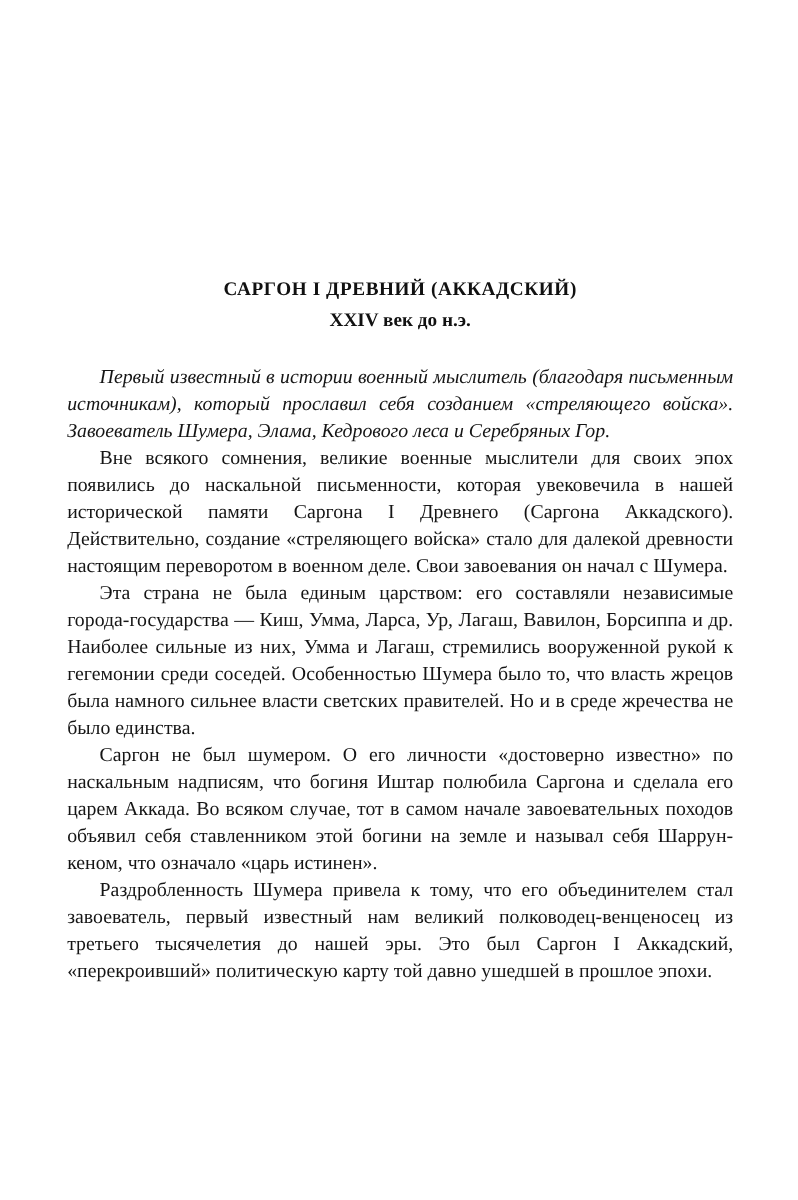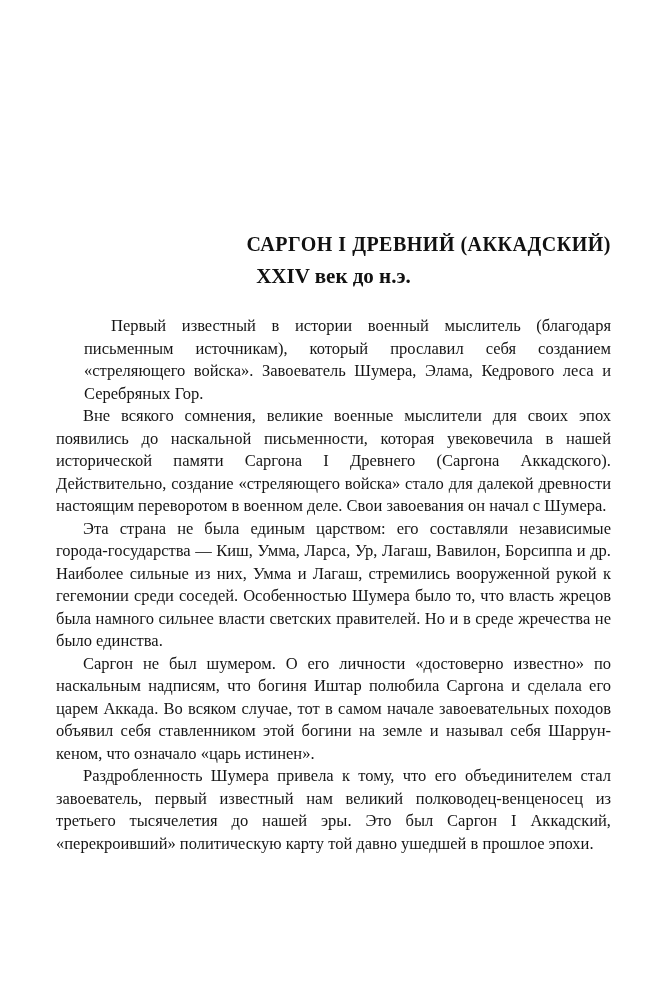--- a/index.html
+++ b/index.html
@@ -15,44 +15,44 @@
     overflow: hidden;
   }
   .page {
     box-sizing: border-box;
     width: 665px;
     height: 1000px;
     padding: 233px 54px 0 56px;
     background: #ffffff;
   }
   .title {
-    text-align: right;
+    text-align: center;
     font-weight: bold;
-    font-size: 20px;
+    font-size: 16px;
     letter-spacing: 0.5px;
     margin: 0 0 8px 0;
     color: #111;
   }
   .subtitle {
     text-align: center;
     font-weight: bold;
-    font-size: 21px;
+    font-size: 16px;
     margin: 0 0 26px 0;
     color: #111;
   }
   .para {
     margin: 0;
     font-size: 16.5px;
     line-height: 22.5px;
     text-align: justify;
     text-indent: 27px;
     color: #151515;
   }
   .para.lead {
-    margin-left: 28px;
+    font-style: italic;
   }
 </style>
 </head>
 <body>
 
 <div class="page">
   <h1 class="title">САРГОН I ДРЕВНИЙ (АККАДСКИЙ)</h1>
   <h2 class="subtitle">XXIV век до н.э.</h2>
 
   <p class="para lead">Первый известный в истории военный мыслитель (благодаря письменным источникам), который прославил себя созданием «стреляющего войска». Завоеватель Шумера, Элама, Кедрового леса и Серебряных Гор.</p>

